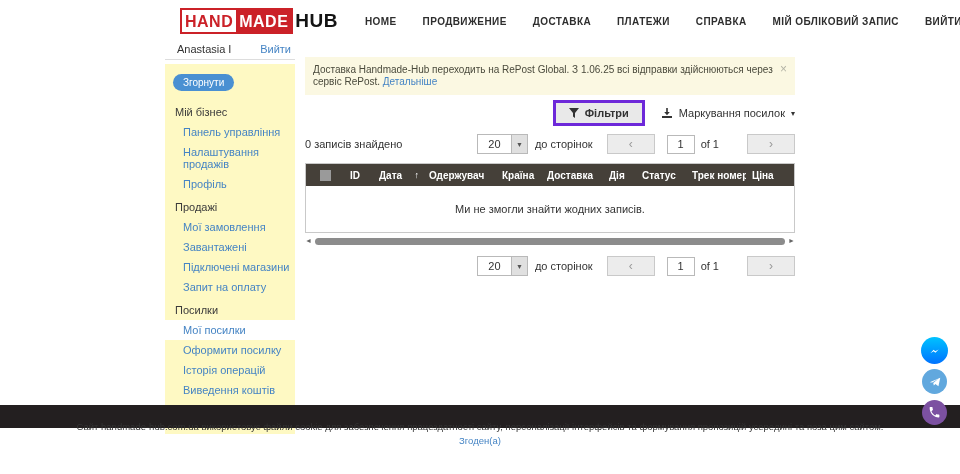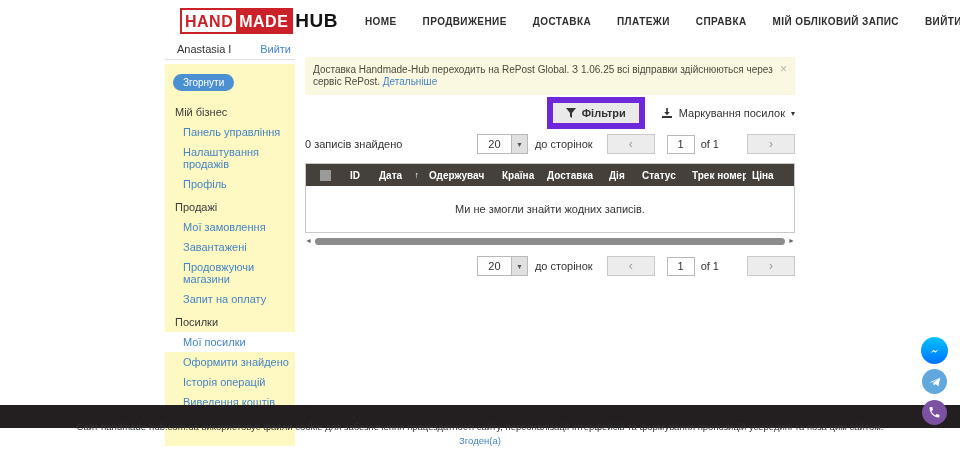--- a/index.html
+++ b/index.html
@@ -31,21 +31,21 @@
   .side-item { display:block; padding:4px 0 4px 18px; font-size:11px; color:#4584c4; cursor:pointer; text-decoration:none; }
   .side-item.active { background:#fff; }
 
   
   .main { position:absolute; left:305px; top:57px; width:490px; }
   .banner { position:relative; background:#fbf8e2; padding:7px 22px 7px 8px; font-size:10px; color:#4a4a3c; line-height:1.2; }
   .banner .link { font-size:10px; }
   .banner-close { position:absolute; right:8px; top:5px; color:#b4b4a6; font-size:12px; cursor:pointer; }
 
   .toolbar { margin-top:5px; height:26px; display:flex; justify-content:flex-end; align-items:center; gap:16px; }
-  .filter-btn { display:flex; align-items:center; gap:6px; background:#e9e9e9; border:6px solid #6d28d9;
+  .filter-btn { display:flex; align-items:center; gap:6px; background:#e9e9e9; border:3px solid #6d28d9;
     padding:4px 13px; font-size:11px; font-weight:bold; color:#333; cursor:pointer;
     font-family:"Liberation Sans", sans-serif; }
   .marking { display:flex; align-items:center; gap:6px; font-size:11px; color:#333; cursor:pointer; }
   .caret { font-size:8px; color:#333; }
 
   .records-row { margin-top:7px; display:flex; justify-content:space-between; align-items:center; height:22px; }
   .records-found { font-size:11px; color:#333; }
 
   .pager { display:flex; align-items:center; }
   .pp-box { width:34px; height:20px; background:#fff; border:1px solid #b9b9b9; border-right:none;
@@ -126,26 +126,26 @@
       <button class="collapse-btn">Згорнути</button>
 
       <div class="side-section-title">Мій бізнес</div>
       <a class="side-item">Панель управління</a>
       <a class="side-item">Налаштування продажів</a>
       <a class="side-item">Профіль</a>
 
       <div class="side-section-title">Продажі</div>
       <a class="side-item">Мої замовлення</a>
       <a class="side-item">Завантажені</a>
-      <a class="side-item">Продовжуючи магазини</a>
+      <a class="side-item">Підключені магазини</a>
       <a class="side-item">Запит на оплату</a>
 
       <div class="side-section-title">Посилки</div>
       <a class="side-item active">Мої посилки</a>
-      <a class="side-item">Оформити знайдено</a>
+      <a class="side-item">Оформити посилку</a>
 
       <a class="side-item">Історія операцій</a>
       <a class="side-item">Виведення коштів</a>
       <a class="side-item">Поповнити баланс</a>
     </div>
   </div>
 
   <div class="main">
 
     <div class="banner">

